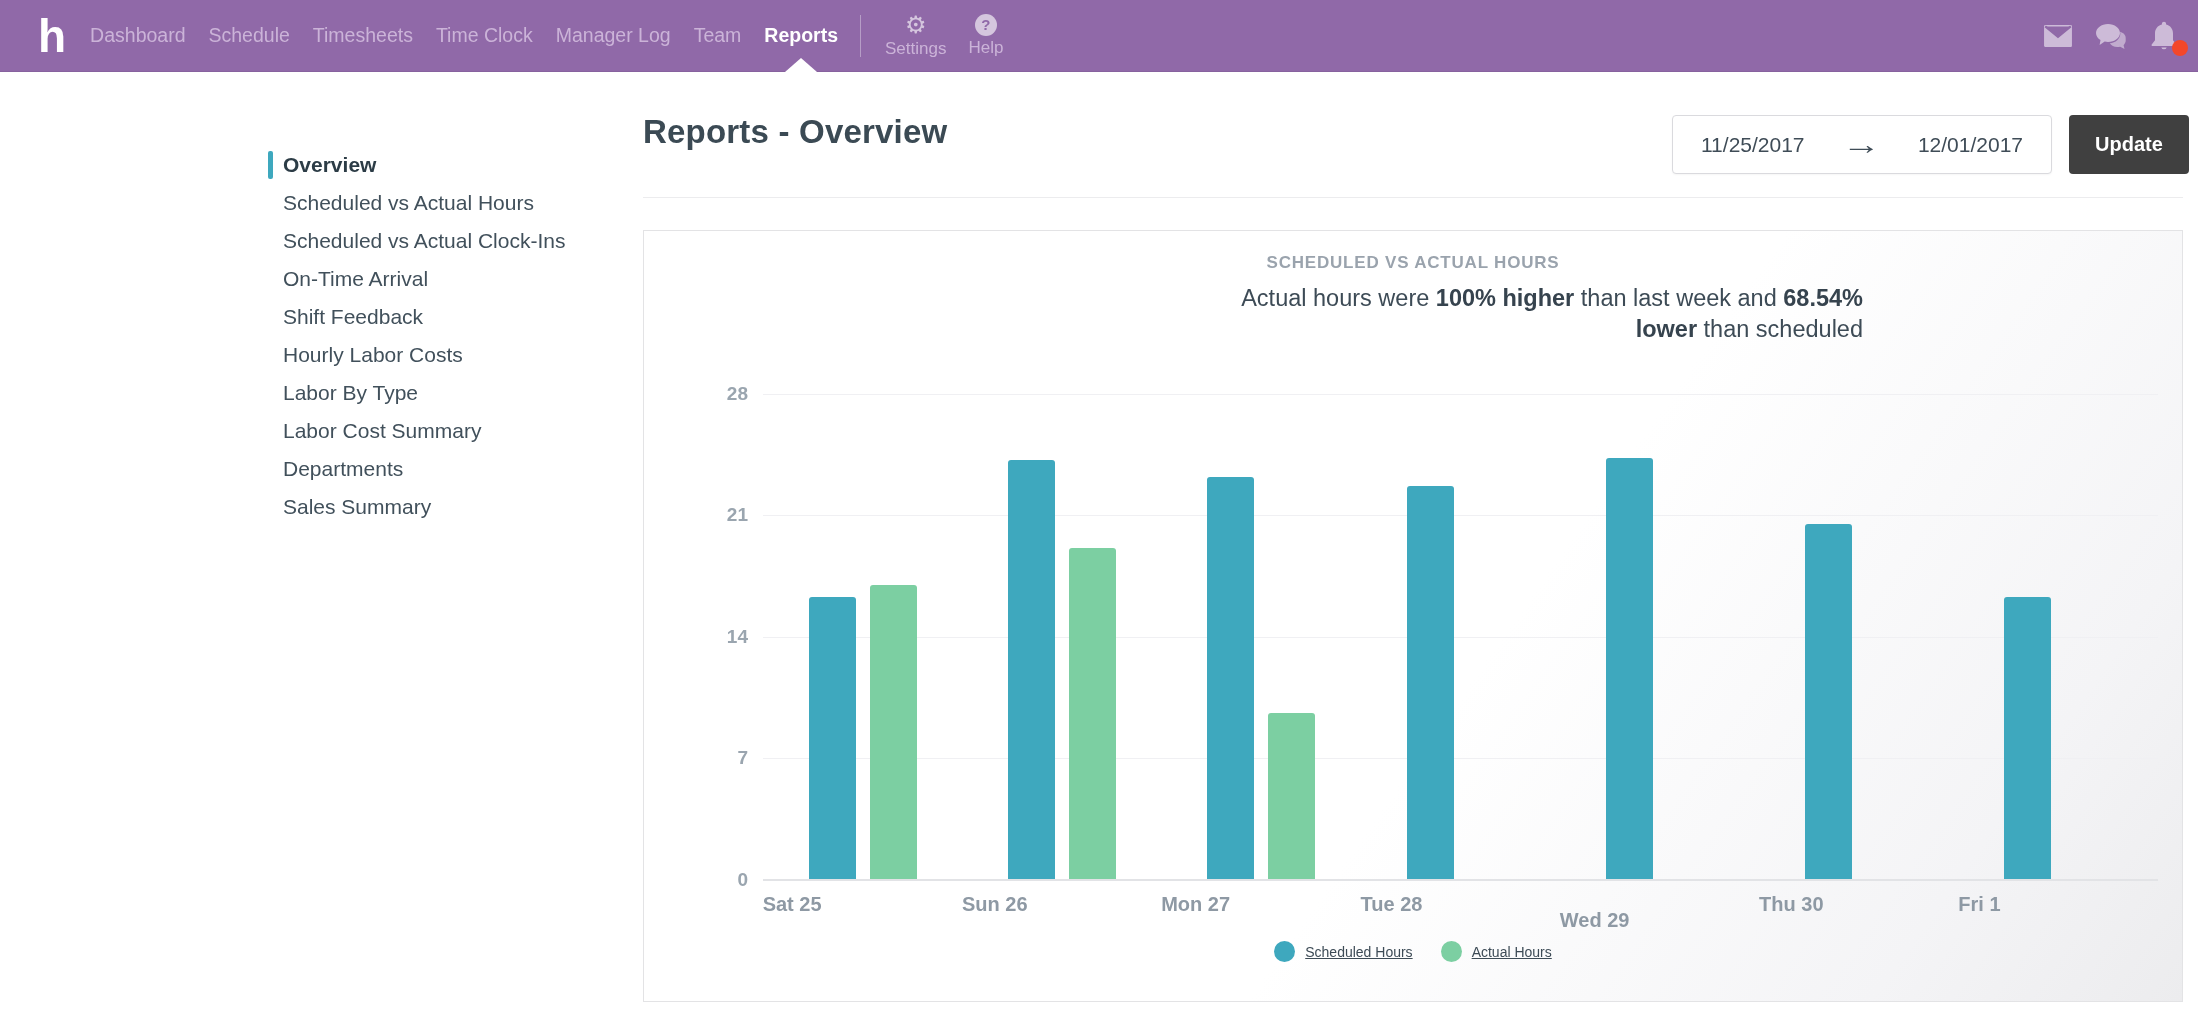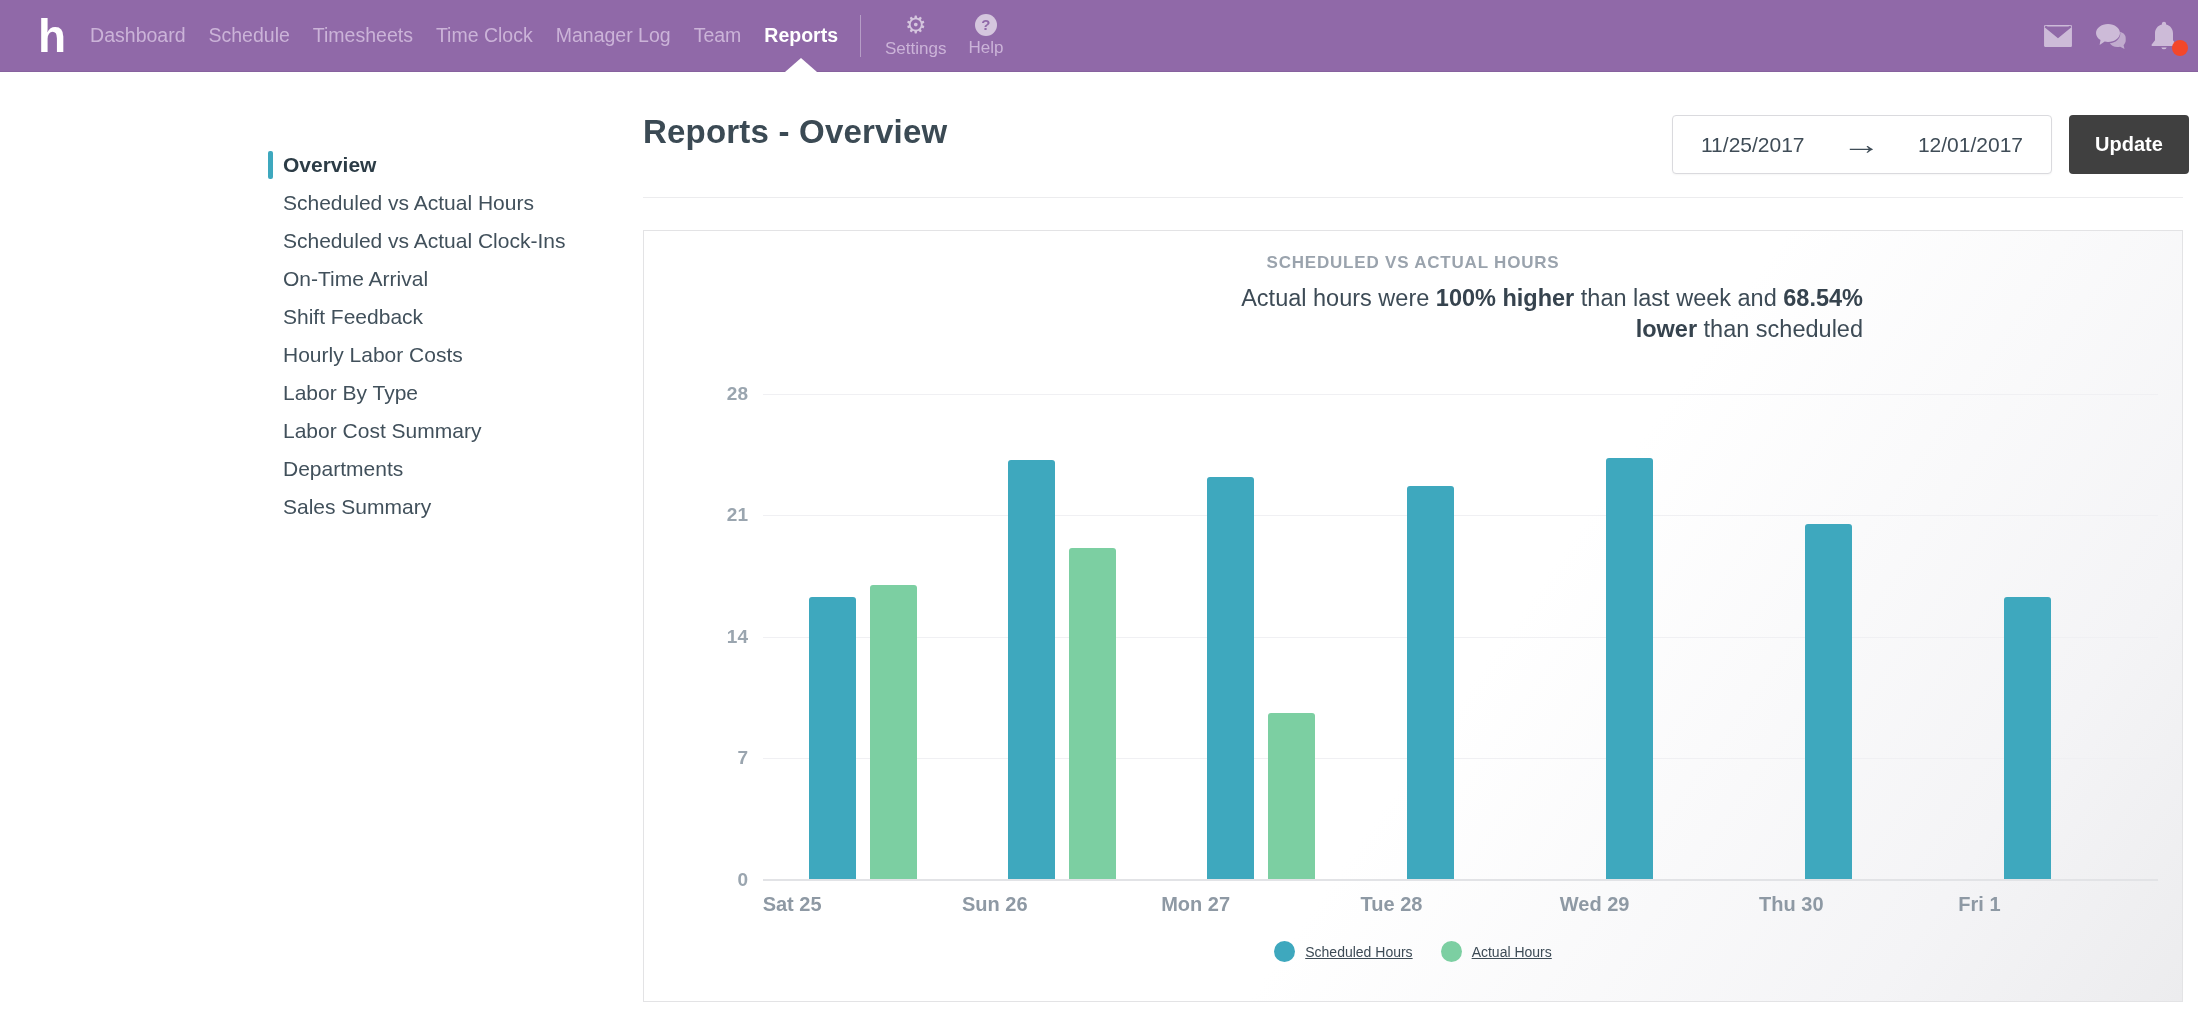--- a/index.html
+++ b/index.html
@@ -244,18 +244,18 @@
     <div class="xtick" style="left: 118.643px; top: 662px;">Sat 25</div>
     <div class="bar" title="Scheduled Hours: 24.2" style="left: 363.929px; top: 228.821px; height: 419.179px; background: rgb(62, 168, 190);"></div>
     <div class="bar" title="Actual Hours: 19.1" style="left: 424.929px; top: 317.161px; height: 330.839px; background: rgb(124, 207, 162);"></div>
     <div class="xtick" style="left: 317.929px; top: 662px;">Sun 26</div>
     <div class="bar" title="Scheduled Hours: 23.2" style="left: 563.214px; top: 246.143px; height: 401.857px; background: rgb(62, 168, 190);"></div>
     <div class="bar" title="Actual Hours: 9.6" style="left: 624.214px; top: 481.714px; height: 166.286px; background: rgb(124, 207, 162);"></div>
     <div class="xtick" style="left: 517.214px; top: 662px;">Mon 27</div>
     <div class="bar" title="Scheduled Hours: 22.7" style="left: 762.5px; top: 254.804px; height: 393.196px; background: rgb(62, 168, 190);"></div>
     <div class="xtick" style="left: 716.5px; top: 662px;">Tue 28</div>
     <div class="bar" title="Scheduled Hours: 24.3" style="left: 961.786px; top: 227.089px; height: 420.911px; background: rgb(62, 168, 190);"></div>
-    <div class="xtick" style="left: 915.786px; top: 662px;">Wed 29</div>
+    <div class="xtick" style="left: 915.786px; top: 678px;">Wed 29</div>
     <div class="bar" title="Scheduled Hours: 20.5" style="left: 1161.07px; top: 292.911px; height: 355.089px; background: rgb(62, 168, 190);"></div>
     <div class="xtick" style="left: 1115.07px; top: 662px;">Thu 30</div>
     <div class="bar" title="Scheduled Hours: 16.3" style="left: 1360.36px; top: 365.661px; height: 282.339px; background: rgb(62, 168, 190);"></div>
     <div class="xtick" style="left: 1314.36px; top: 662px;">Fri 1</div>
   </section>
 
 </body></html>

